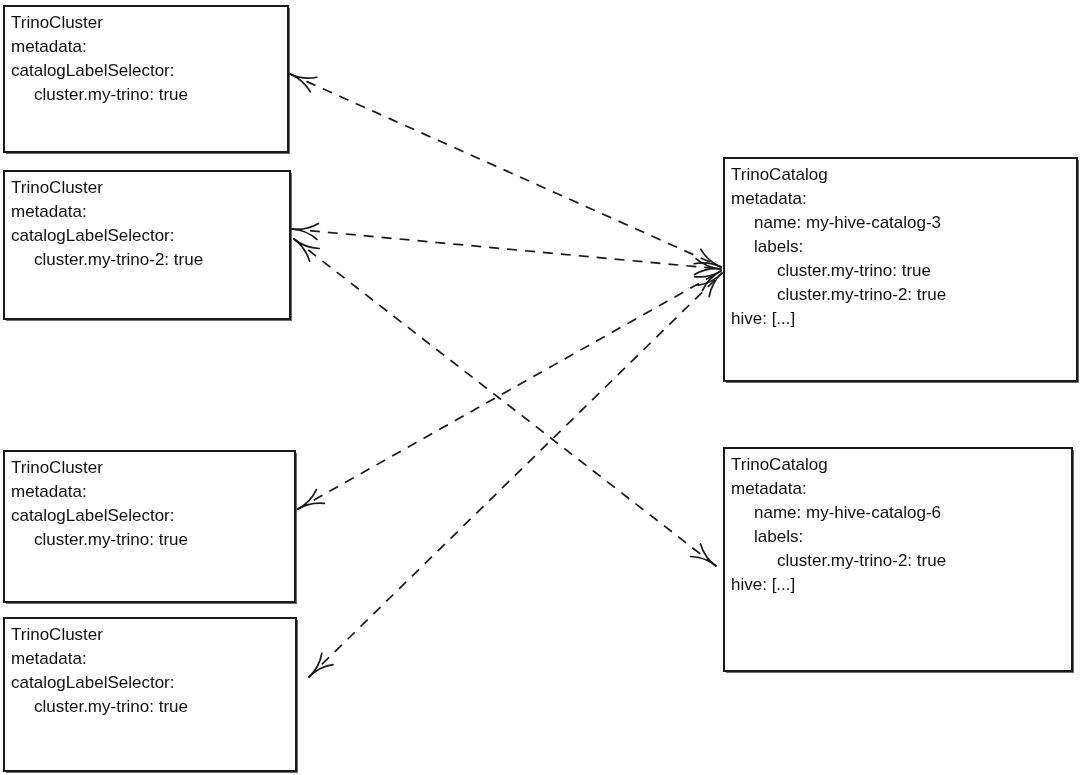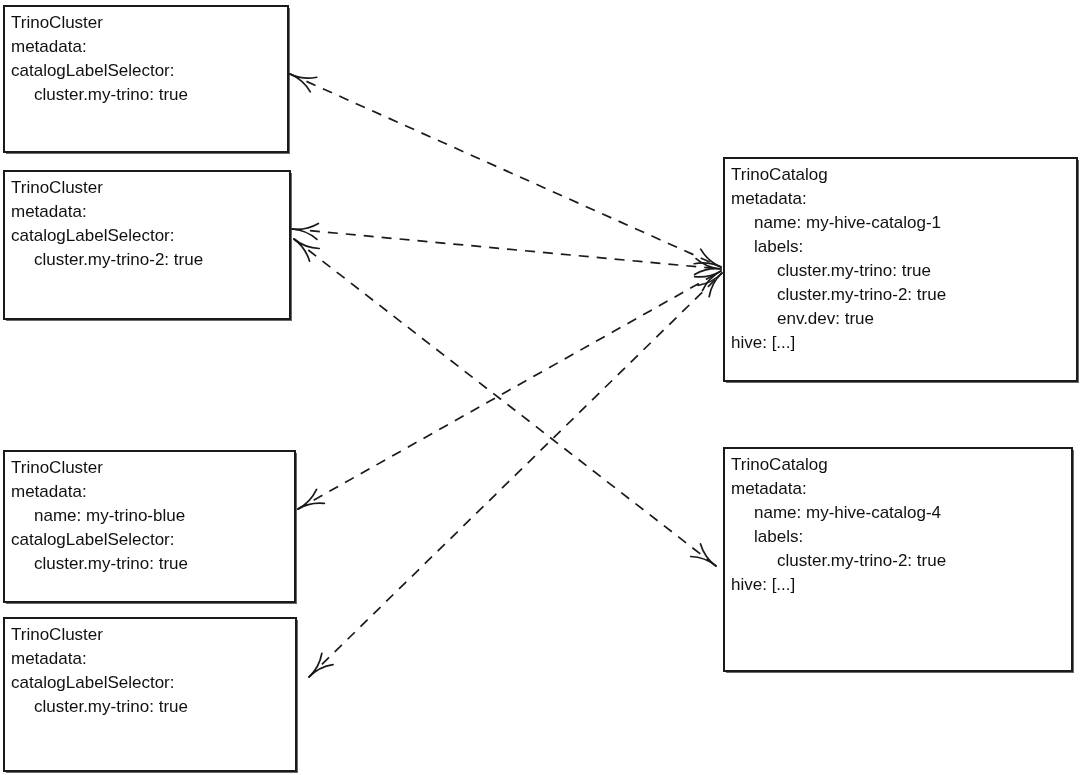--- a/index.html
+++ b/index.html
@@ -96,42 +96,40 @@
       </div>
       <div class="node" style="left: 3px; top: 170px; width: 288px; height: 150px;">
         <div class="tline indent0">TrinoCluster</div>
         <div class="tline indent0">metadata:</div>
         <div class="tline indent0">catalogLabelSelector:</div>
         <div class="tline indent1">cluster.my-trino-2: true</div>
       </div>
       <div class="node" style="left: 3px; top: 450px; width: 293px; height: 153px;">
         <div class="tline indent0">TrinoCluster</div>
         <div class="tline indent0">metadata:</div>
-        <div class="tline indent1">name: my-trino-blue</div>
         <div class="tline indent0">catalogLabelSelector:</div>
         <div class="tline indent1">cluster.my-trino: true</div>
       </div>
       <div class="node" style="left: 3px; top: 617px; width: 294px; height: 155px;">
         <div class="tline indent0">TrinoCluster</div>
         <div class="tline indent0">metadata:</div>
         <div class="tline indent0">catalogLabelSelector:</div>
         <div class="tline indent1">cluster.my-trino: true</div>
       </div>
       <div class="node" style="left: 723px; top: 157px; width: 355px; height: 225px;">
         <div class="tline indent0">TrinoCatalog</div>
         <div class="tline indent0">metadata:</div>
-        <div class="tline indent1">name: my-hive-catalog-1</div>
+        <div class="tline indent1">name: my-hive-catalog-3</div>
         <div class="tline indent1">labels:</div>
         <div class="tline indent2">cluster.my-trino: true</div>
         <div class="tline indent2">cluster.my-trino-2: true</div>
-        <div class="tline indent2">env.dev: true</div>
         <div class="tline indent0">hive: [...]</div>
       </div>
       <div class="node" style="left: 723px; top: 447px; width: 350px; height: 225px;">
         <div class="tline indent0">TrinoCatalog</div>
         <div class="tline indent0">metadata:</div>
-        <div class="tline indent1">name: my-hive-catalog-4</div>
+        <div class="tline indent1">name: my-hive-catalog-6</div>
         <div class="tline indent1">labels:</div>
         <div class="tline indent2">cluster.my-trino-2: true</div>
         <div class="tline indent0">hive: [...]</div>
       </div>
     </div>
 </div>
 
 </body></html>

